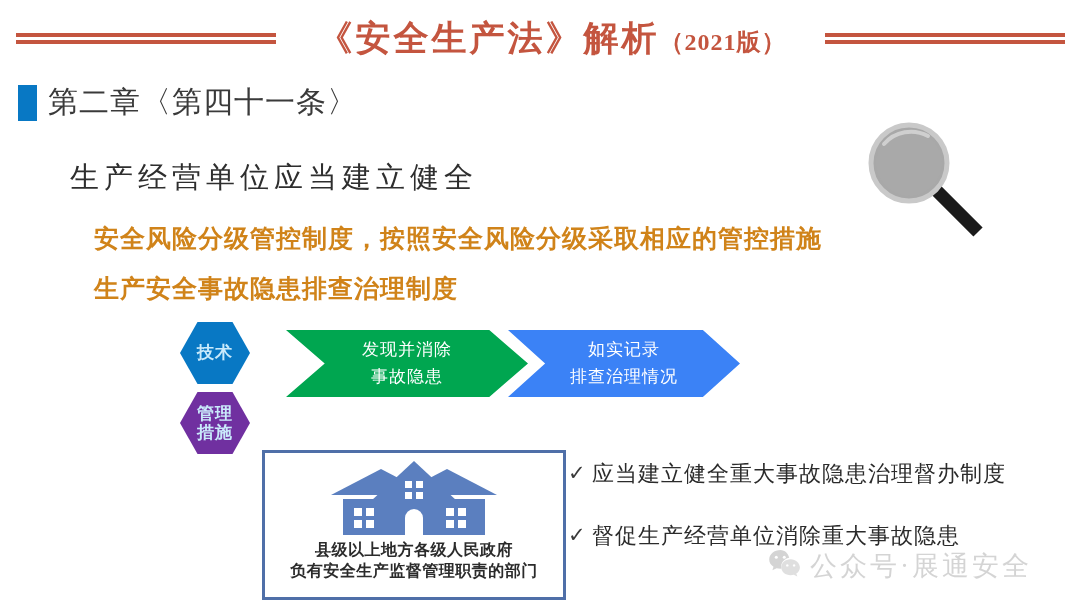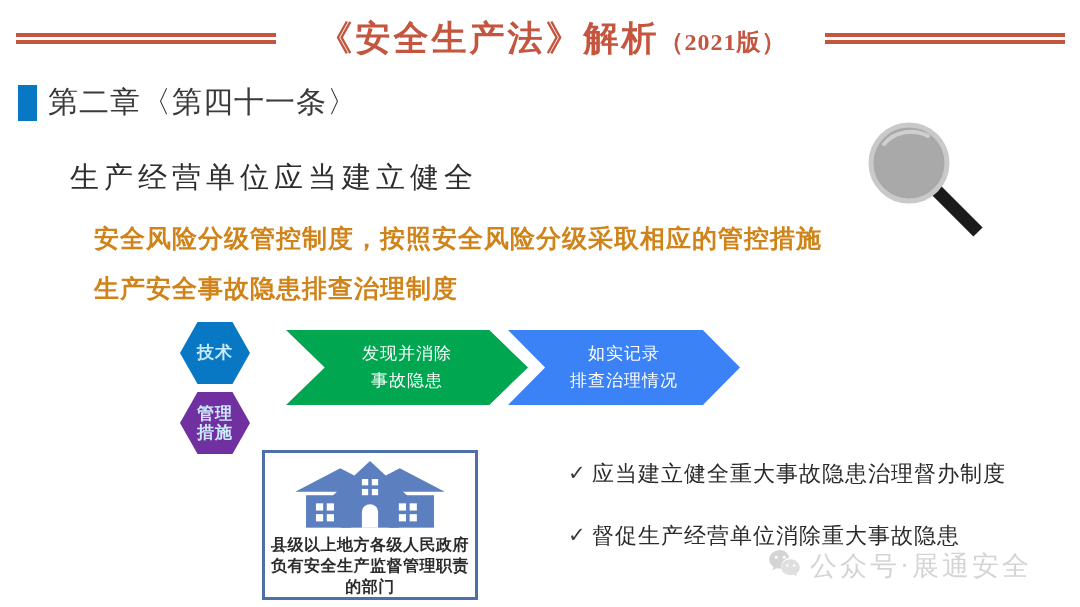--- a/index.html
+++ b/index.html
@@ -130,51 +130,52 @@
     line-height: 1.12;
     letter-spacing: 1px;
   }
   #hex-tech  { left: 180px; top: 322px; background: #0878C4; }
   #hex-mgmt  { left: 180px; top: 392px; background: #7030A0; }
 
   
   .chev {
     position: absolute;
     top: 330px;
-    height: 75px;
+    height: 67px;
     clip-path: polygon(0% 0%, 84% 0%, 100% 50%, 84% 100%, 0% 100%, 16% 50%);
     display: flex;
     flex-direction: column;
     align-items: center;
     justify-content: center;
     color: #ffffff;
     font-size: 17px;
     line-height: 1.45;
     letter-spacing: 1px;
   }
   #chev-1 { left: 286px; width: 242px; background: #00A650; }
   #chev-2 { left: 508px; width: 232px; background: #3b82f6; }
   #chev-3 { left: 722px; width: 234px; background: #C55A0C; }
   .chev .l2 { margin-top: 2px; }
 
   
   #building-card {
     position: absolute;
     left: 262px;
     top: 450px;
-    width: 216px;
+    width: 304px;
     height: 150px;
     border: 3px solid #4F6FA8;
     background: #ffffff;
     box-sizing: border-box;
     display: flex;
     flex-direction: column;
     align-items: center;
     justify-content: flex-start;
     padding-top: 8px;
+    font-family: Liberation Mono, monospace;
   }
   #building-icon { width: 182px; height: 74px; display: block; }
   #building-caption {
     margin-top: 6px;
     text-align: center;
     font-size: 16px;
     font-weight: bold;
     color: #2b2b2b;
     line-height: 1.32;
     letter-spacing: 0.5px;

